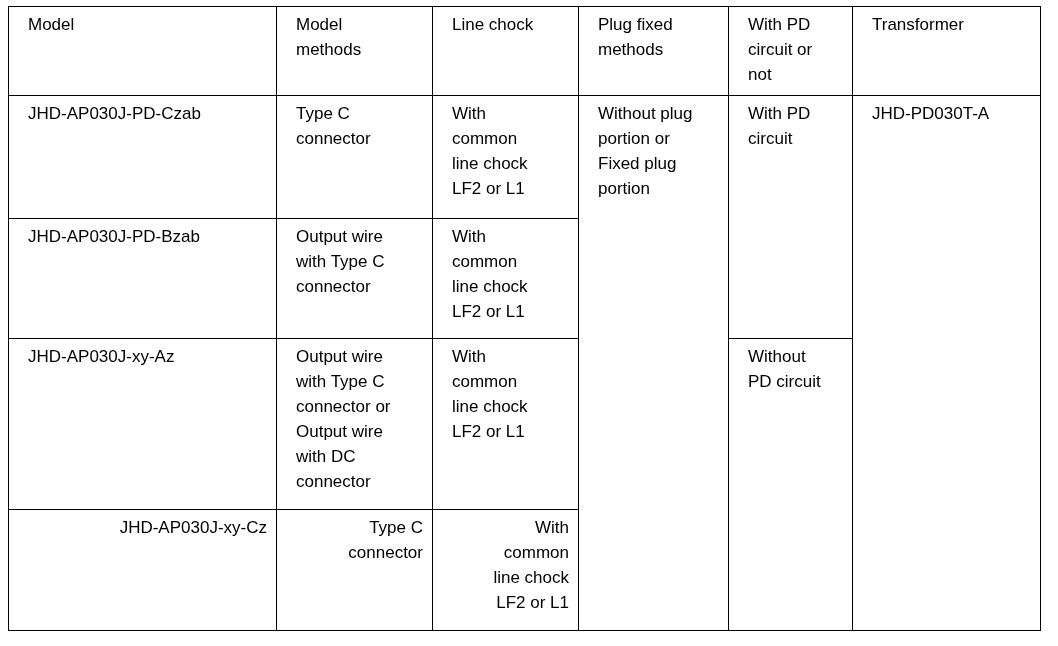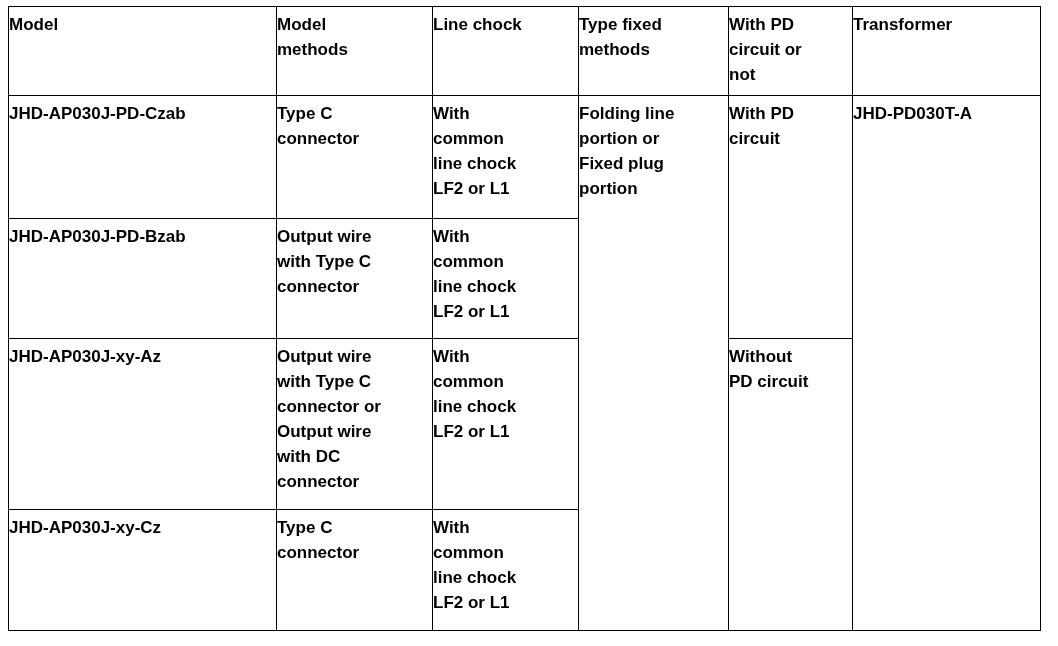--- a/index.html
+++ b/index.html
@@ -23,41 +23,41 @@
   table.spec-table {
     border-collapse: collapse;
     table-layout: fixed;
     width: 1032px;
     background: #ffffff;
   }
   table.spec-table td {
     border: 1px solid #000000;
     vertical-align: top;
     text-align: left;
-    padding: 6px 9px 4px 0;
+    padding: 6px 9px 4px 19px;
     font-size: 17px;
     line-height: 1.47;
     color: #000000;
-    font-weight: 700;
+    font-weight: 400;
     word-wrap: break-word;
     overflow-wrap: break-word;
   }
   
   col.c1 { width: 268px; }
   col.c2 { width: 156px; }
   col.c3 { width: 146px; }
   col.c4 { width: 150px; }
   col.c5 { width: 124px; }
   col.c6 { width: 188px; }
 
   tr.header-row td { height: 78px; }
   tr.row-1 td { height: 112px; }
   tr.row-2 td { height: 109px; }
   tr.row-3 td { height: 160px; }
-  tr.row-4 td { height: 110px; }
+  tr.row-4 td { height: 110px; text-align: right; }
 
   .cell-text {
     display: block;
     white-space: pre-line;
   }
 </style>
 </head>
 <body>
 
 <div id="spec-table-wrap">
@@ -76,21 +76,21 @@
           <span class="cell-text">Model</span>
         </td>
         <td>
           <span class="cell-text">Model
 methods</span>
         </td>
         <td>
           <span class="cell-text">Line chock</span>
         </td>
         <td>
-          <span class="cell-text">Type fixed
+          <span class="cell-text">Plug fixed
 methods</span>
         </td>
         <td>
           <span class="cell-text">With PD
 circuit or
 not</span>
         </td>
         <td>
           <span class="cell-text">Transformer</span>
         </td>
@@ -104,21 +104,21 @@
           <span class="cell-text">Type C
 connector</span>
         </td>
         <td>
           <span class="cell-text">With
 common
 line chock
 LF2 or L1</span>
         </td>
         <td rowspan="4">
-          <span class="cell-text">Folding line
+          <span class="cell-text">Without plug
 portion or
 Fixed plug
 portion</span>
         </td>
         <td rowspan="2">
           <span class="cell-text">With PD
 circuit</span>
         </td>
         <td rowspan="4">
           <span class="cell-text">JHD-PD030T-A</span>

